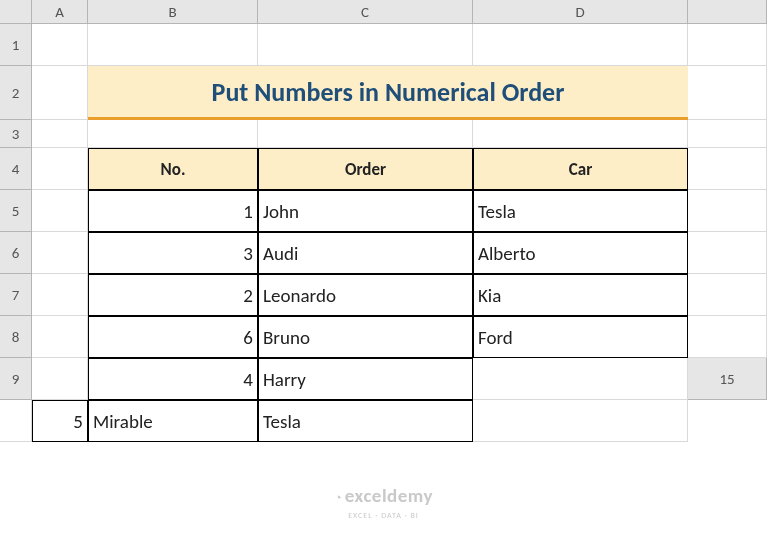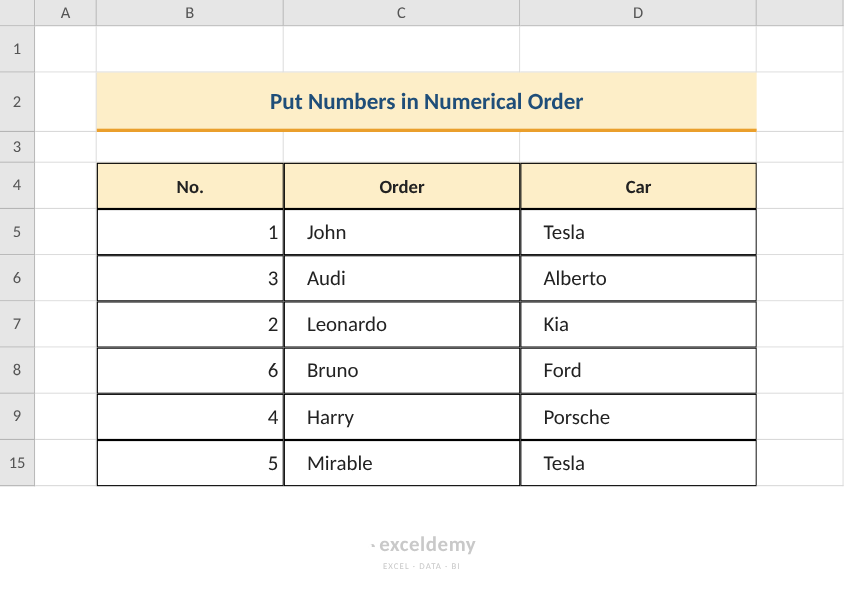--- a/index.html
+++ b/index.html
@@ -53,21 +53,21 @@
       background: #fff;
     }
     .title-cell {
       grid-column: 3 / 6;
       grid-row: 3;
       background: #fdeec8;
       border-bottom: 4px solid #ea9f2c;
       display: flex;
       align-items: center;
       justify-content: center;
-      font-size: 21px;
+      font-size: 26px;
       font-weight: bold;
       color: #1f4e79;
       margin-bottom: -1px;
     }
     .th {
       background: #fdeec8;
       border: 1px solid #000 !important;
       font-weight: bold;
       font-size: 17px;
       justify-content: center;
@@ -75,21 +75,21 @@
     .td {
       border: 1px solid #000 !important;
       background: #fff;
     }
     .td.num {
       justify-content: flex-end;
       padding-right: 4px;
     }
     .td.txt {
       justify-content: flex-start;
-      padding-left: 20px;
+      padding-left: 4px;
     }
     .watermark {
       position: absolute;
       bottom: 18px;
       left: 50%;
       transform: translateX(-50%);
       color: #c9c9c9;
       font-size: 13px;
       text-align: center;
       line-height: 1.1;
@@ -162,21 +162,20 @@
   <div class="cell"></div>
   <div class="cell td num">6</div>
   <div class="cell td txt">Bruno</div>
   <div class="cell td txt">Ford</div>
   <div class="cell"></div>
 
   <div class="rcell">9</div>
   <div class="cell"></div>
   <div class="cell td num">4</div>
   <div class="cell td txt">Harry</div>
-  <div class="cell td txt">Porsche</div>
   <div class="cell"></div>
 
   <div class="rcell">15</div>
   <div class="cell"></div>
   <div class="cell td num">5</div>
   <div class="cell td txt">Mirable</div>
   <div class="cell td txt">Tesla</div>
   <div class="cell"></div>
 </div>
 

